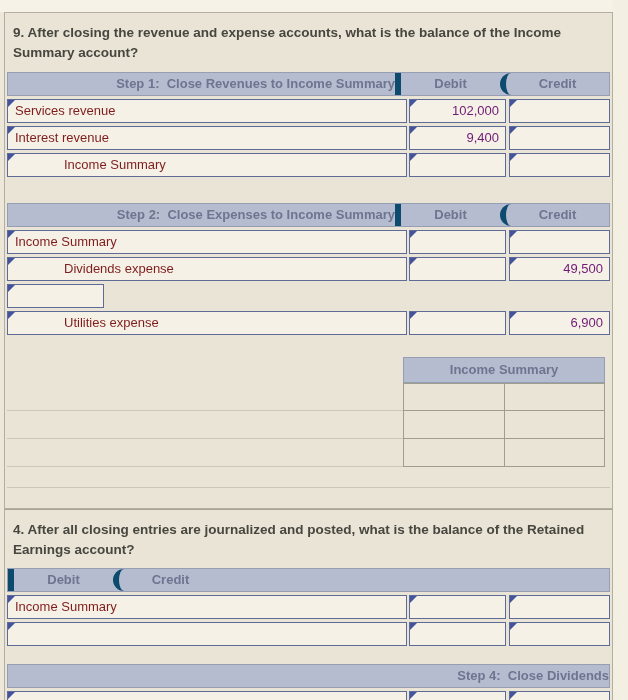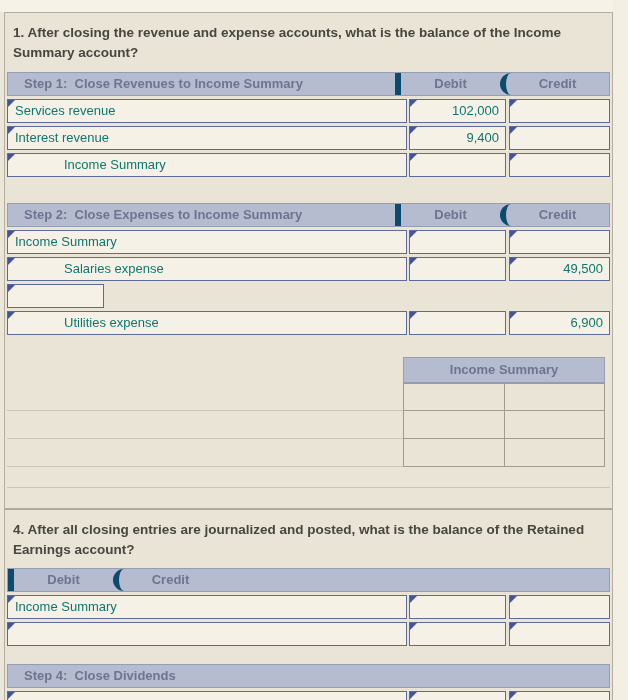--- a/index.html
+++ b/index.html
@@ -20,43 +20,43 @@
     padding:10px 10px 0 8px;margin-bottom:8px;
     font-size:13.5px;font-weight:bold;color:#47463f;line-height:1.5;
   }
   .tablewrap{margin:0 2px 0 2px;}
   
   .band{
     display:flex;box-sizing:border-box;height:24px;
     background:#b6bccf;border:1px solid #969eb4;
     font-size:13px;font-weight:bold;color:#6d7590;
   }
-  .b-desc{flex:1;padding-left:16px;line-height:22px;white-space:pre;}
+  .b-desc{flex:1;padding-left:16px;line-height:22px;white-space:pre;text-align:right;}
   .b-num{width:99px;border-left:6px solid #0c4a6e;text-align:center;line-height:22px;}
   .b-num.credit{width:103px;border-radius:11px;}
   
   .row{display:flex;margin-top:3px;}
   .cell{
     position:relative;box-sizing:border-box;height:24px;
     background:#f5f1e6;border:1.5px solid #5e6b97;
   }
   .cell::before{
     content:"";position:absolute;top:0;left:0;width:0;height:0;
     border-top:7px solid #44549c;border-right:7px solid transparent;
   }
   .c-desc{flex:1;margin-right:2px;}
   .c-debit{width:97px;margin-right:3px;}
   .c-credit{width:101px;}
   .acct{
-    display:block;font-size:13px;color:#0f766e;line-height:21px;
+    display:block;font-size:13px;color:#7f1d1d;line-height:21px;
     padding-left:7px;white-space:pre;overflow:hidden;
   }
   .acct.indent{padding-left:56px;}
   .num{
-    display:block;font-size:13px;color:#0f766e;line-height:21px;
+    display:block;font-size:13px;color:#701a75;line-height:21px;
     text-align:right;padding-right:6px;
   }
   .spacer26{height:26px;}
   .spacer22{height:22px;}
   .spacer18{height:18px;}
   
   .t-header-row{display:flex;height:26px;}
   .t-left{flex:1;}
   .t-head{
     box-sizing:border-box;width:202px;margin-right:5px;
@@ -81,21 +81,21 @@
 </style>
 </head>
 <body>
 
 <div class="top-strip"></div>
 <div class="right-edge"></div>
 
 <div class="sheet">
 
   <div class="block">
-    <div class="question">1. After closing the revenue and expense accounts, what is the balance of the Income Summary account?</div>
+    <div class="question">9. After closing the revenue and expense accounts, what is the balance of the Income Summary account?</div>
 
     <div class="tablewrap">
       <div class="band">
         <div class="b-desc">Step 1:&nbsp; Close Revenues to Income Summary</div>
         <div class="b-num">Debit</div>
         <div class="b-num credit">Credit</div>
       </div>
 
       <div class="row">
         <div class="cell c-desc">
@@ -147,21 +147,21 @@
           </div>
         <div class="cell c-debit">
             <span class="num"></span>
           </div>
         <div class="cell c-credit">
             <span class="num"></span>
           </div>
       </div>
       <div class="row">
         <div class="cell c-desc">
-            <span class="acct indent">Salaries expense</span>
+            <span class="acct indent">Dividends expense</span>
           </div>
         <div class="cell c-debit">
             <span class="num"></span>
           </div>
         <div class="cell c-credit">
             <span class="num">49,500</span>
           </div>
       </div>
       <div class="row">
         <div class="cell c-debit">

